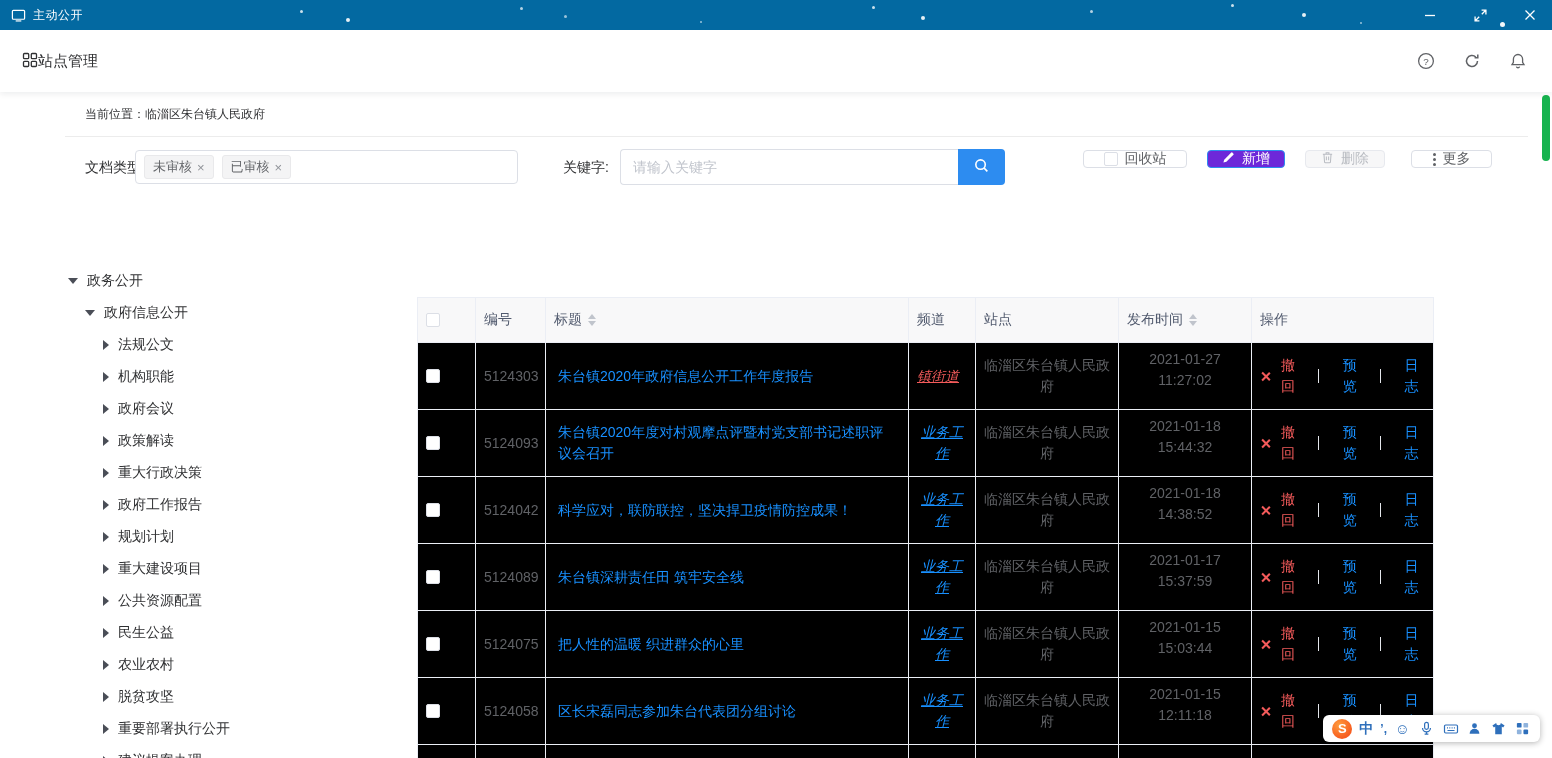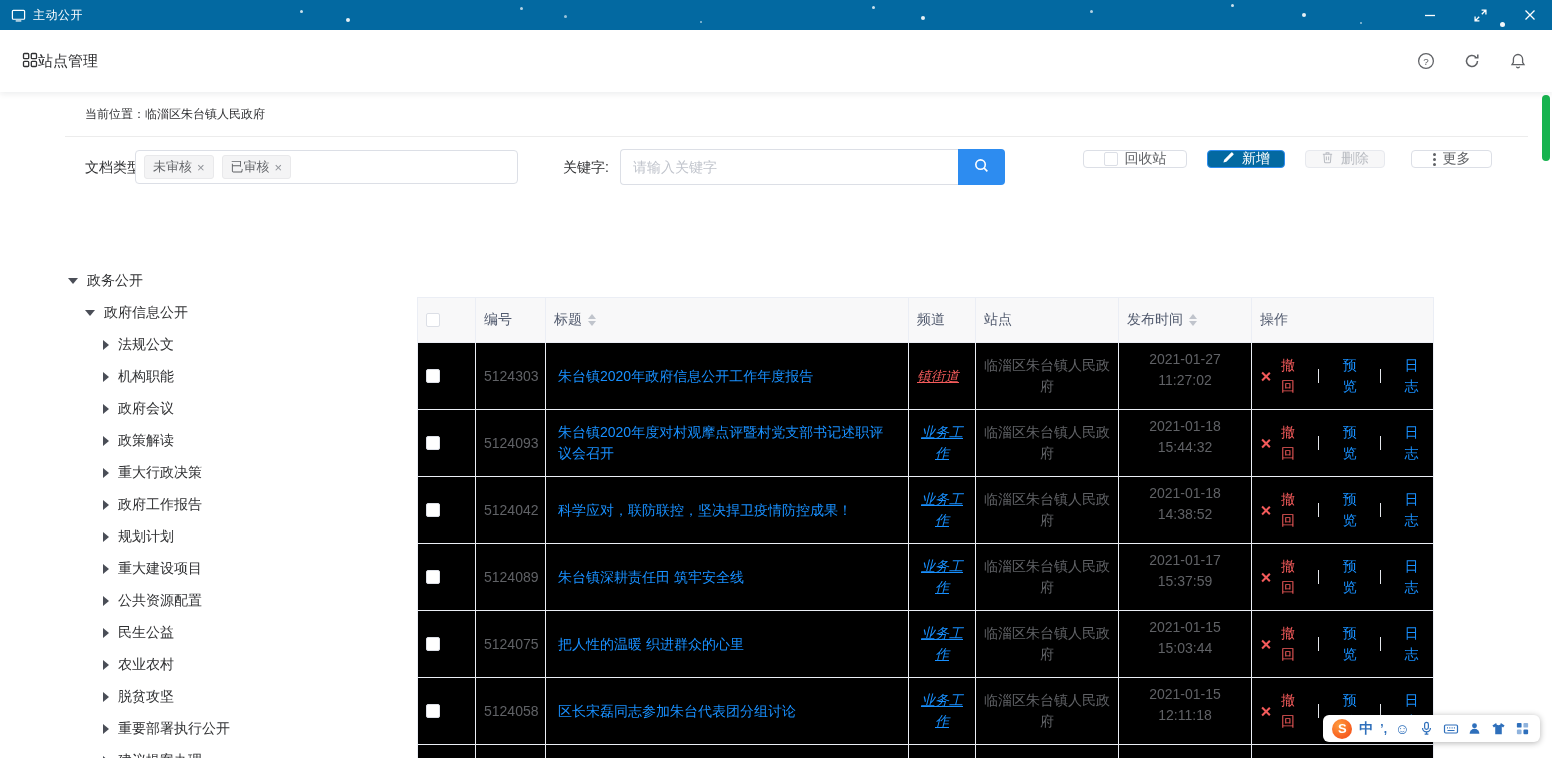--- a/index.html
+++ b/index.html
@@ -32,21 +32,21 @@
   .filterbar { position:absolute; top:55px; left:0; right:0; height:40px; }
   .flabel { position:absolute; line-height:40px; color:#303133; font-size:14px; }
   .tags-box { position:absolute; left:135px; top:3px; width:383px; height:34px; border:1px solid #dcdfe6; border-radius:4px; display:flex; align-items:center; gap:8px; padding:0 8px; background:#fff; }
   .chip { display:inline-flex; align-items:center; height:24px; padding:0 8px; background:#f4f4f5; border:1px solid #e9e9eb; border-radius:3px; color:#64666a; font-size:13px; }
   .chip-close { margin-left:5px; color:#909399; font-size:13px; line-height:1; cursor:pointer; }
   .kw-input { position:absolute; left:620px; top:2px; width:338px; height:36px; border:1px solid #dcdfe6; border-right:none; border-radius:4px 0 0 4px; padding:0 12px; font-size:14px; color:#303133; outline:none; font-family:inherit; }
   .kw-input::placeholder { color:#c0c4cc; }
   .search-btn { position:absolute; left:958px; top:2px; width:47px; height:36px; background:#2d8cf0; border:none; border-radius:0 4px 4px 0; display:flex; align-items:center; justify-content:center; cursor:pointer; }
   .btn { position:absolute; top:3px; height:18px; border-radius:4px; display:flex; align-items:center; justify-content:center; gap:7px; font-size:14px; cursor:pointer; border:1px solid #dcdfe6; background:#fff; color:#606266; font-family:inherit; }
   .btn-recycle { left:1083px; width:104px; }
-  .btn-add { left:1207px; width:78px; background:#0369a1; border-color:#2d8cf0; color:#fff; }
+  .btn-add { left:1207px; width:78px; background:#6d28d9; border-color:#2d8cf0; color:#fff; }
   .btn-del { left:1305px; width:80px; background:#f7f7f8; border-color:#e7e9ee; color:#b9bcc2; cursor:not-allowed; }
   .btn-more { left:1411px; width:81px; }
   .checkbox { display:inline-block; width:14px; height:14px; border:1px solid #dcdfe6; border-radius:2px; background:#fff; }
   .dots-v { display:inline-flex; flex-direction:column; gap:2px; }
   .dots-v i { width:3px; height:3px; border-radius:50%; background:#606266; }
 
   
   .tree { position:absolute; left:65px; top:173px; width:345px; }
   .tree-item { height:32px; display:flex; align-items:center; gap:9px; cursor:pointer; font-size:14px; color:#303133; }
   .tree-item.lvl0 { padding-left:3px; }

